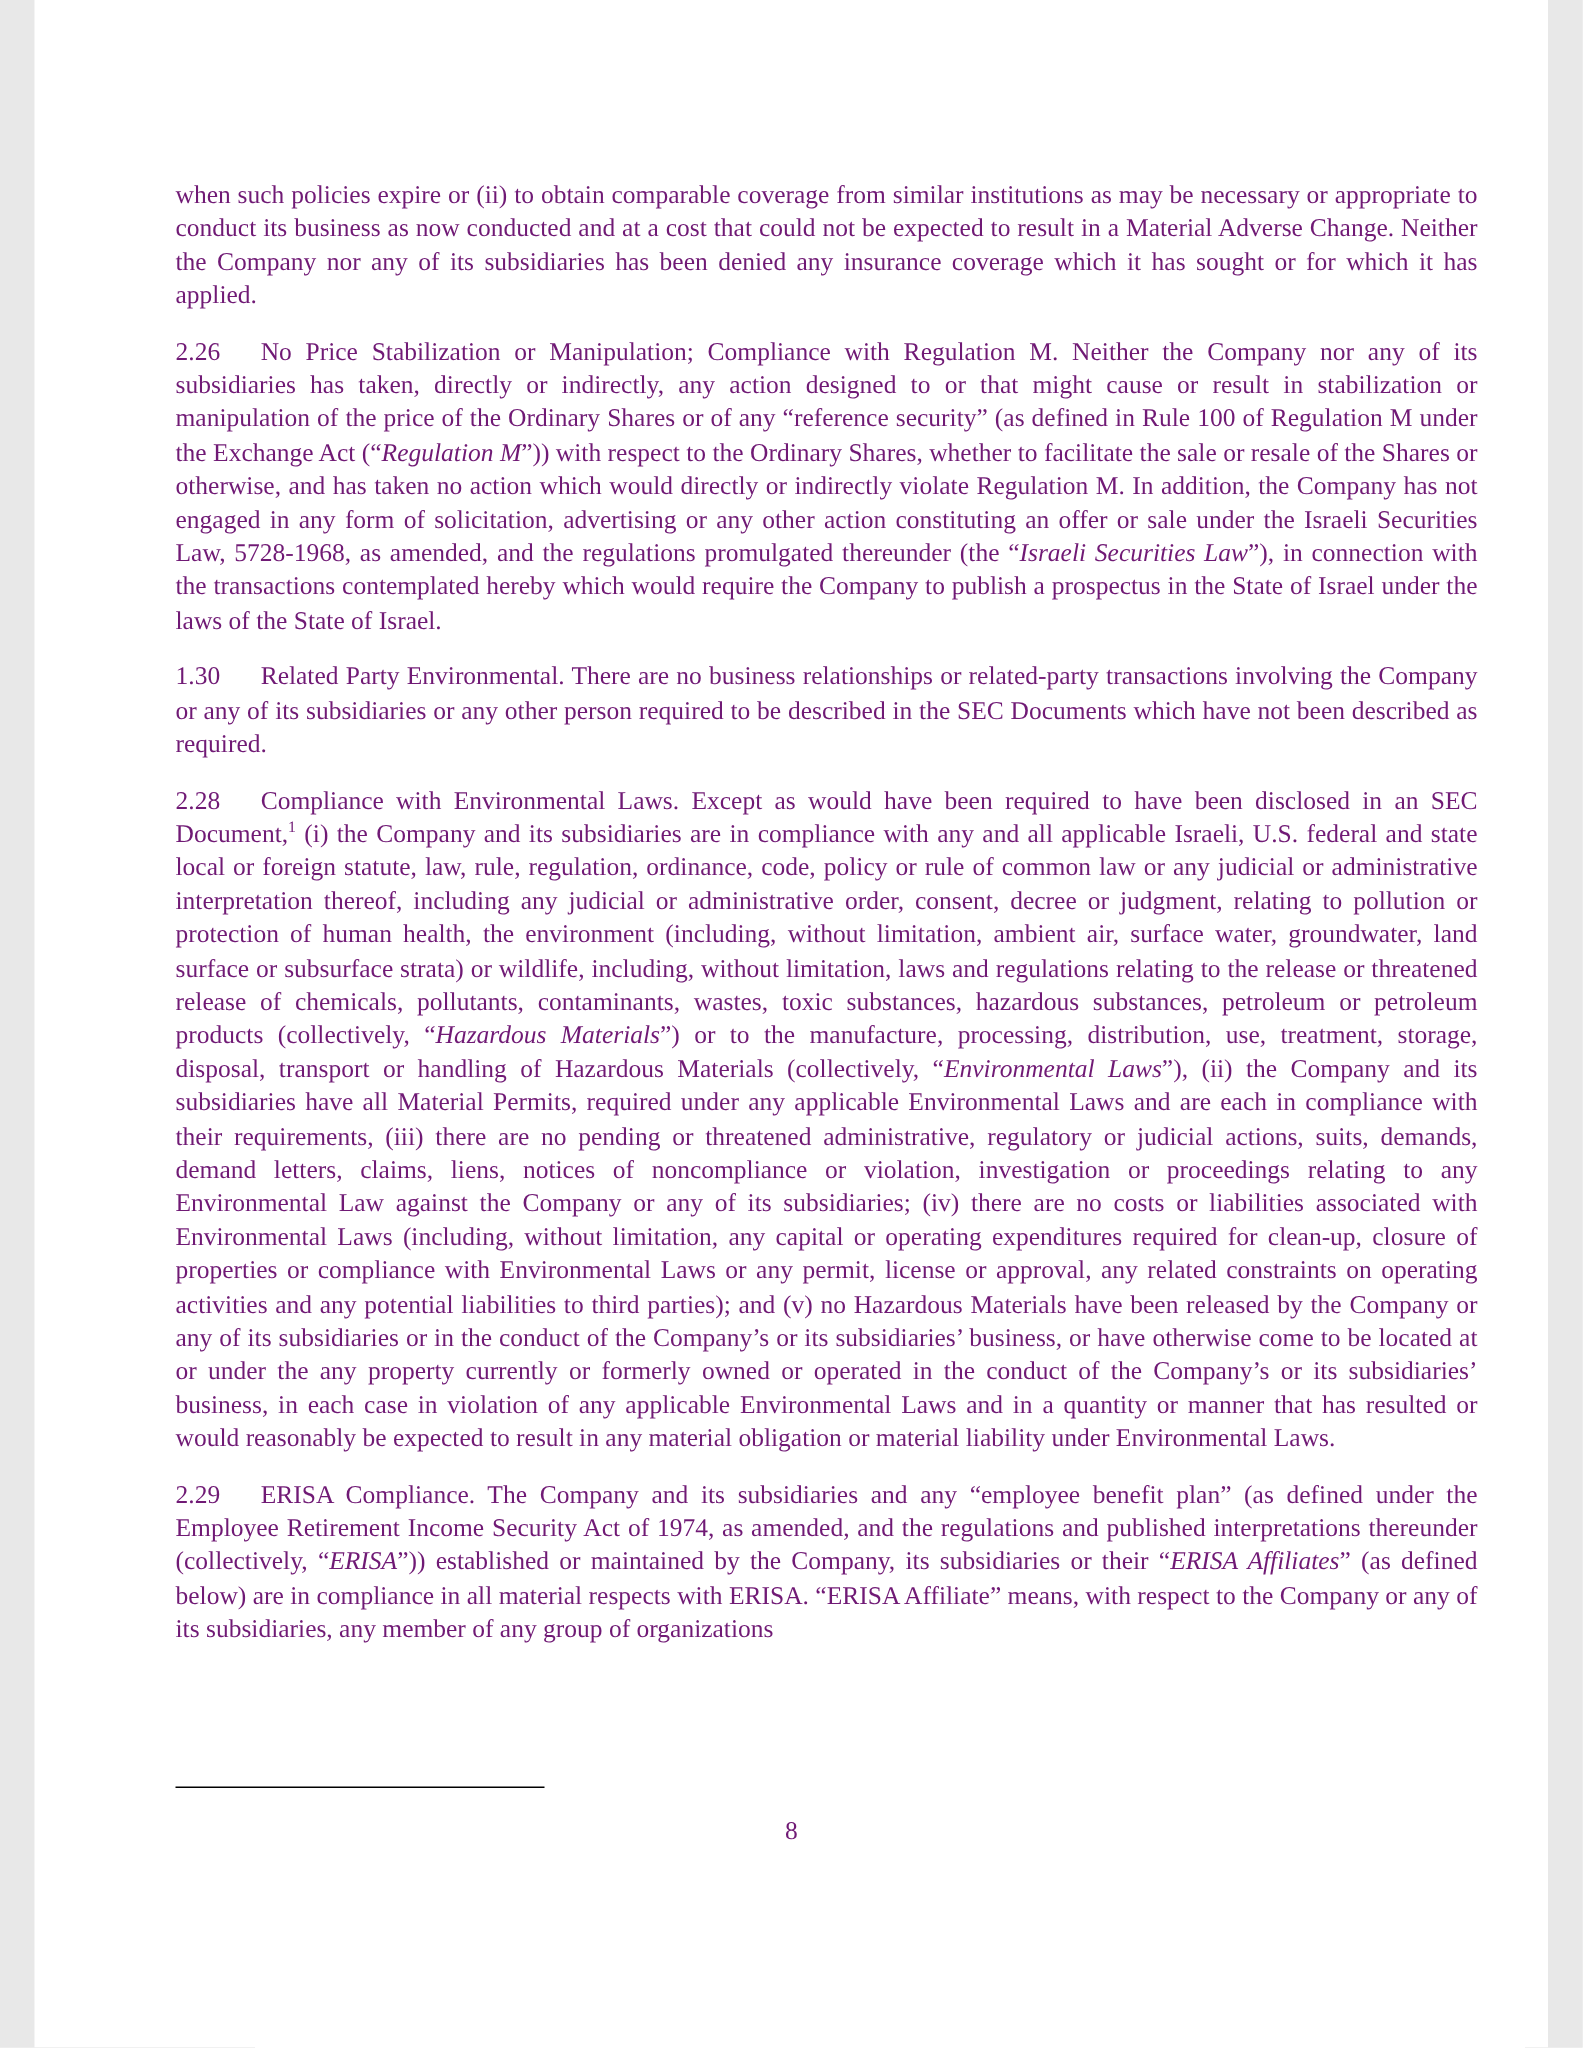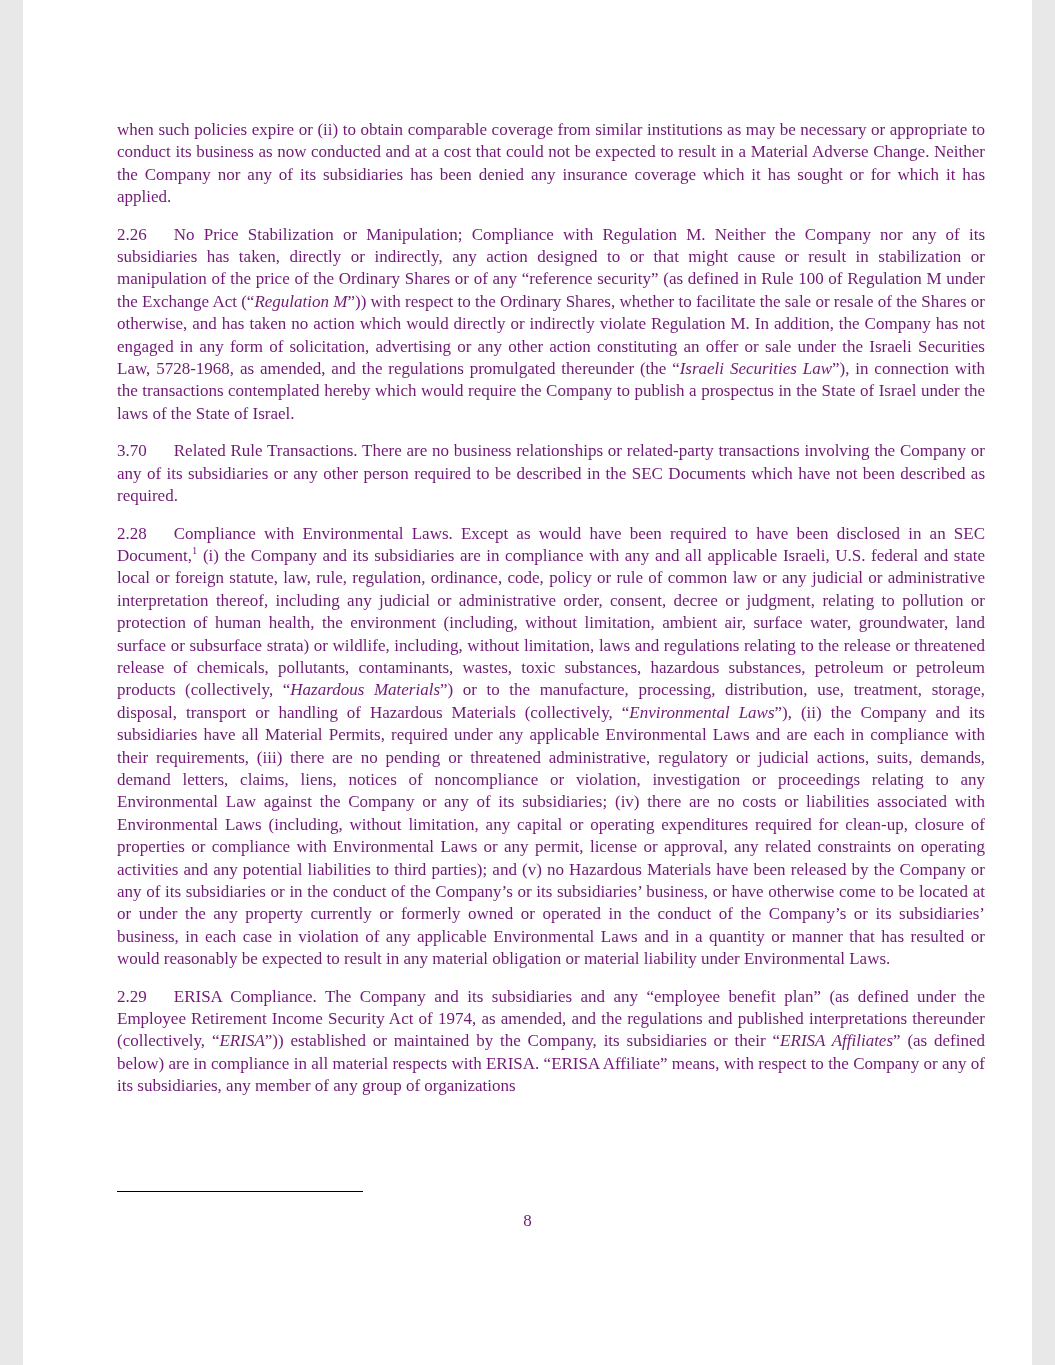--- a/index.html
+++ b/index.html
@@ -52,19 +52,19 @@
     line-height: 22.4px;
   }
 </style>
 </head>
 <body>
 
 <div class="page">
   <div class="content">
       <p class="para"><span>when such policies expire or (ii) to obtain comparable coverage from similar institutions as may be necessary or appropriate to conduct its business as now conducted and at a cost that could not be expected to result in a Material Adverse Change. Neither the Company nor any of its subsidiaries has been denied any insurance coverage which it has sought or for which it has applied.</span></p>
       <p class="para"><span class="b">2.26</span><span class="tab"></span><span class="b">No Price Stabilization or Manipulation; Compliance with Regulation M.</span><span> Neither the Company nor any of its subsidiaries has taken, directly or indirectly, any action designed to or that might cause or result in stabilization or manipulation of the price of the Ordinary Shares or of any “reference security” (as defined in Rule 100 of Regulation M under the Exchange Act (“</span><span class="b i">Regulation M</span><span>”)) with respect to the Ordinary Shares, whether to facilitate the sale or resale of the Shares or otherwise, and has taken no action which would directly or indirectly violate Regulation M. In addition, the Company has not engaged in any form of solicitation, advertising or any other action constituting an offer or sale under the Israeli Securities Law, 5728-1968, as amended, and the regulations promulgated thereunder (the “</span><span class="b i">Israeli Securities Law</span><span>”), in connection with the transactions contemplated hereby which would require the Company to publish a prospectus in the State of Israel under the laws of the State of Israel.</span></p>
-      <p class="para"><span class="b">3.70</span><span class="tab"></span><span class="b">Related Rule Transactions.</span><span> There are no business relationships or related-party transactions involving the Company or any of its subsidiaries or any other person required to be described in the SEC Documents which have not been described as required.</span></p>
+      <p class="para"><span class="b">1.30</span><span class="tab"></span><span class="b">Related Party Environmental.</span><span> There are no business relationships or related-party transactions involving the Company or any of its subsidiaries or any other person required to be described in the SEC Documents which have not been described as required.</span></p>
       <p class="para"><span class="b">2.28</span><span class="tab"></span><span class="b">Compliance with Environmental Laws.</span><span> Except as would have been required to have been disclosed in an SEC Document,</span><sup>1</sup><span> (i) the Company and its subsidiaries are in compliance with any and all applicable Israeli, U.S. federal and state local or foreign statute, law, rule, regulation, ordinance, code, policy or rule of common law or any judicial or administrative interpretation thereof, including any judicial or administrative order, consent, decree or judgment, relating to pollution or protection of human health, the environment (including, without limitation, ambient air, surface water, groundwater, land surface or subsurface strata) or wildlife, including, without limitation, laws and regulations relating to the release or threatened release of chemicals, pollutants, contaminants, wastes, toxic substances, hazardous substances, petroleum or petroleum products (collectively, “</span><span class="b i">Hazardous Materials</span><span>”) or to the manufacture, processing, distribution, use, treatment, storage, disposal, transport or handling of Hazardous Materials (collectively, “</span><span class="b i">Environmental Laws</span><span>”), (ii) the Company and its subsidiaries have all Material Permits, required under any applicable Environmental Laws and are each in compliance with their requirements, (iii) there are no pending or threatened administrative, regulatory or judicial actions, suits, demands, demand letters, claims, liens, notices of noncompliance or violation, investigation or proceedings relating to any Environmental Law against the Company or any of its subsidiaries; (iv) there are no costs or liabilities associated with Environmental Laws (including, without limitation, any capital or operating expenditures required for clean-up, closure of properties or compliance with Environmental Laws or any permit, license or approval, any related constraints on operating activities and any potential liabilities to third parties); and (v) no Hazardous Materials have been released by the Company or any of its subsidiaries or in the conduct of the Company’s or its subsidiaries’ business, or have otherwise come to be located at or under the any property currently or formerly owned or operated in the conduct of the Company’s or its subsidiaries’ business, in each case in violation of any applicable Environmental Laws and in a quantity or manner that has resulted or would reasonably be expected to result in any material obligation or material liability under Environmental Laws.</span></p>
       <p class="para"><span class="b">2.29</span><span class="tab"></span><span class="b">ERISA Compliance.</span><span> The Company and its subsidiaries and any “employee benefit plan” (as defined under the Employee Retirement Income Security Act of 1974, as amended, and the regulations and published interpretations thereunder (collectively, “</span><span class="b i">ERISA</span><span>”)) established or maintained by the Company, its subsidiaries or their “</span><span class="b i">ERISA Affiliates</span><span>” (as defined below) are in compliance in all material respects with ERISA. “ERISA Affiliate” means, with respect to the Company or any of its subsidiaries, any member of any group of organizations</span></p>
     </div>
   <div class="footnote-rule"></div>
   <div class="page-number">8</div>
 </div>
 
 </body></html>

